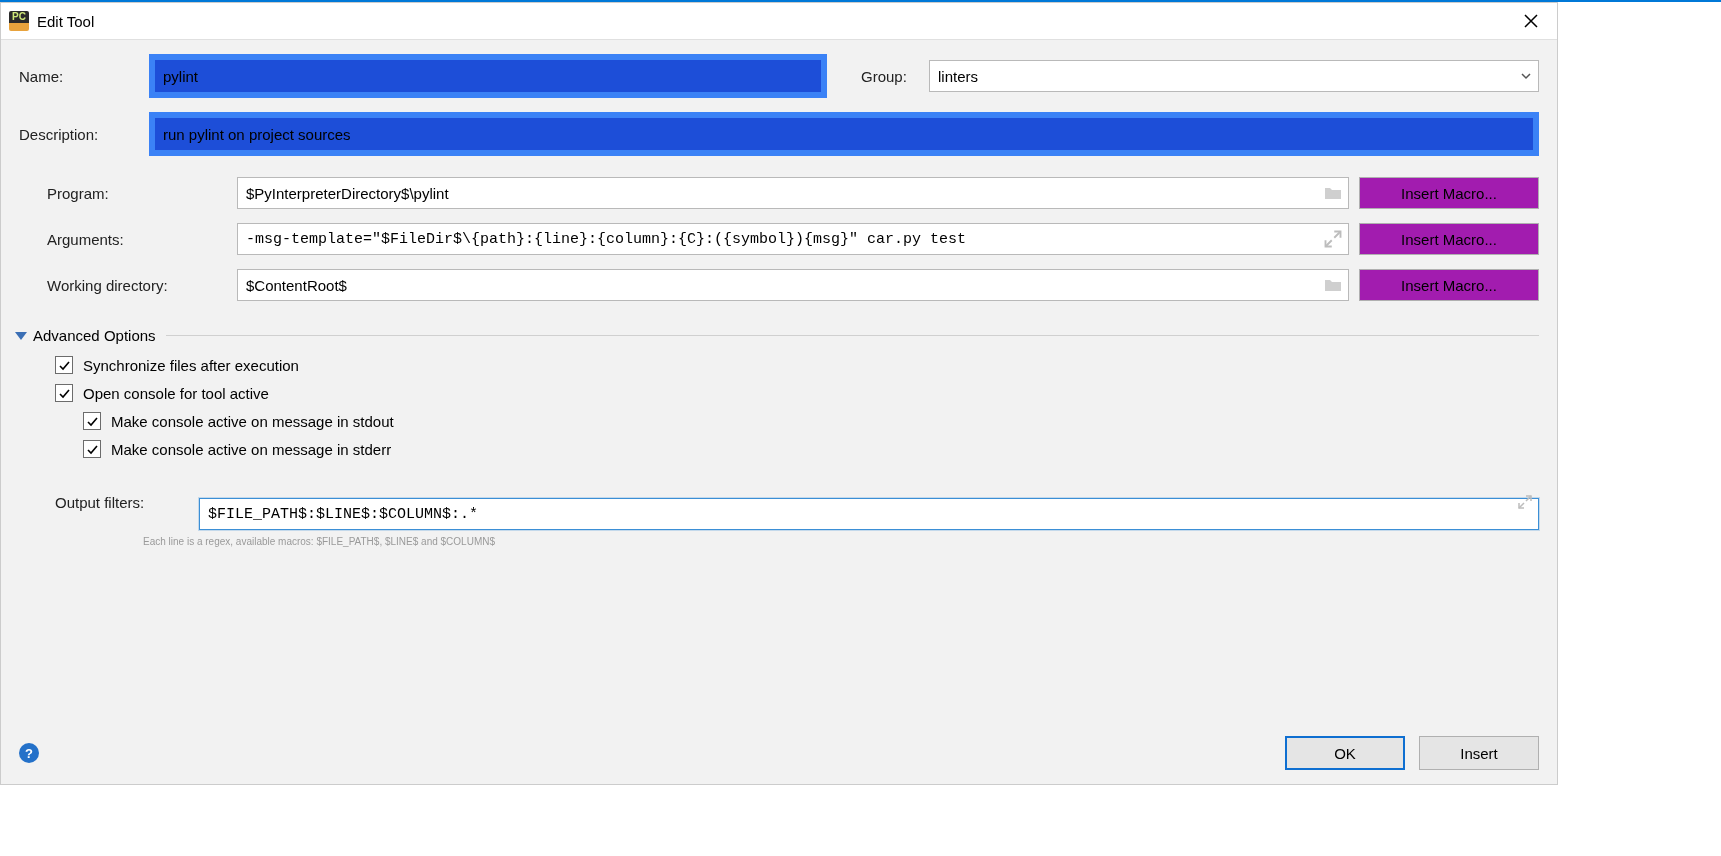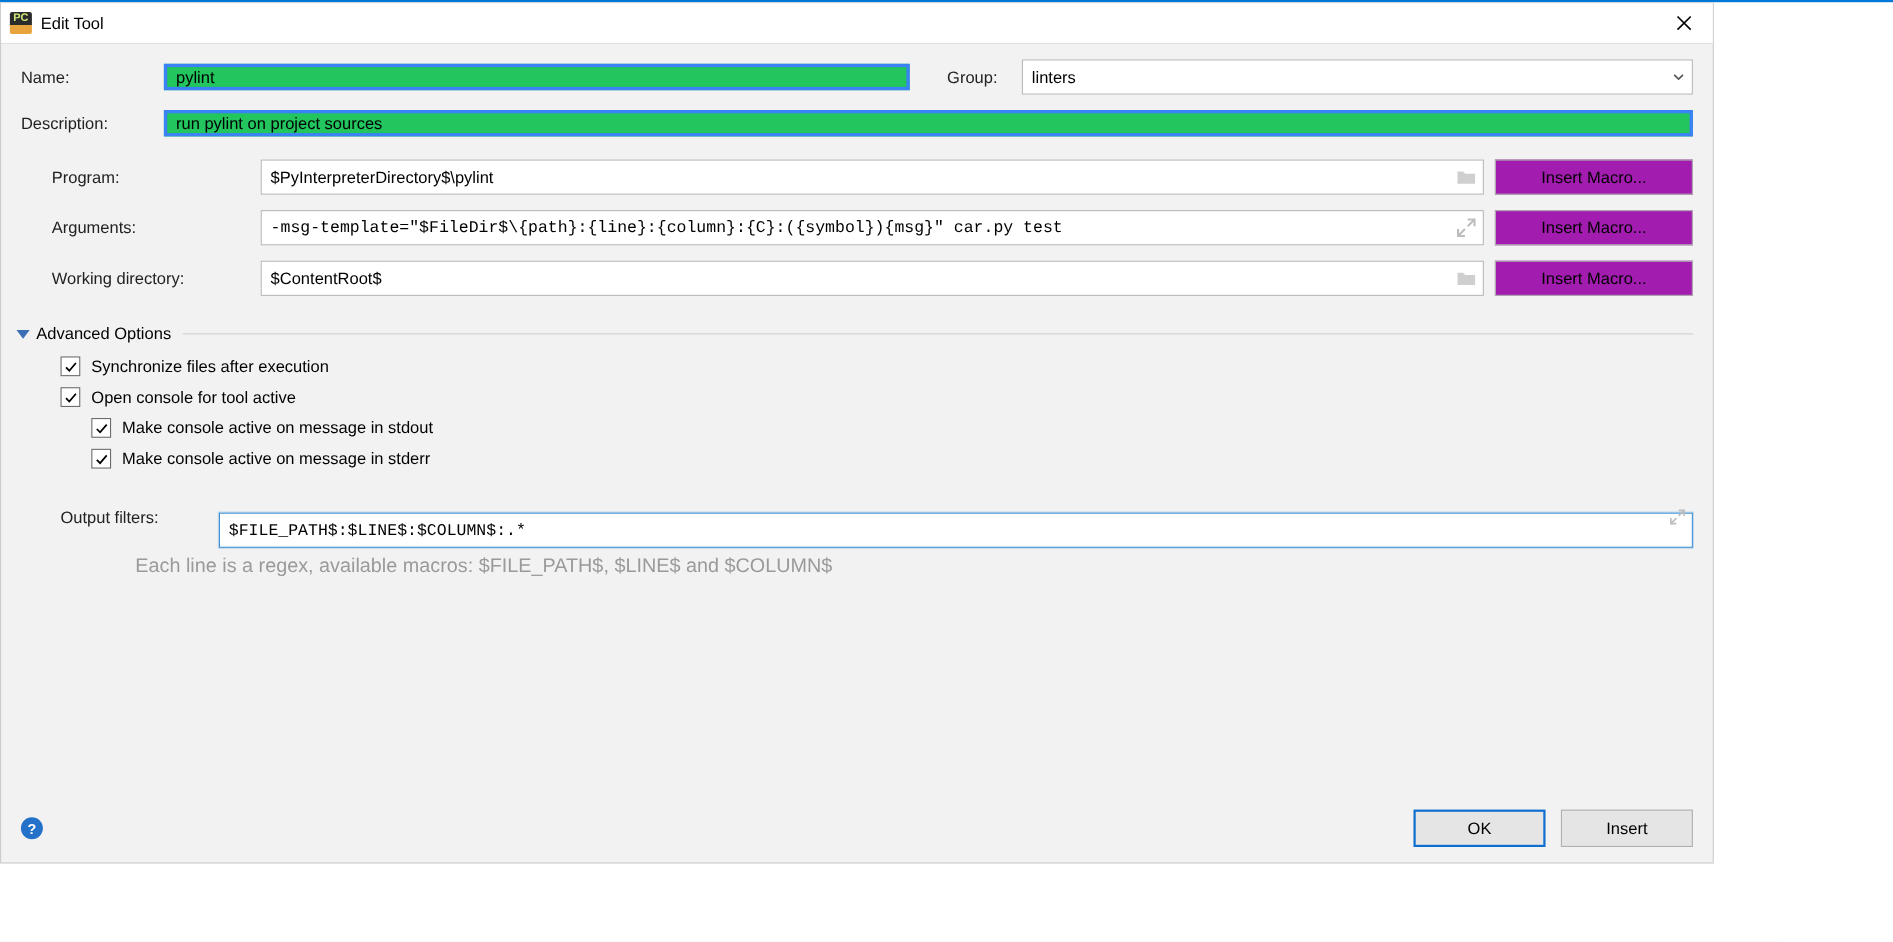--- a/index.html
+++ b/index.html
@@ -47,23 +47,23 @@
     display:flex; align-items:center; justify-content:center;
     cursor: pointer;
   }
   .close-x svg { width:14px; height:14px; }
   .content {
     padding: 14px 18px 14px 18px;
   }
   .row { display:flex; align-items:center; margin-bottom: 14px; gap: 10px; }
   .label { font-size: 15px; color:#222; }
   .input {
-    height: 24px;
-    background:#22c55e;
-    border:3px solid #3b82f6;
+    height: 44px;
+    background:#1d4ed8;
+    border:6px solid #3b82f6;
     padding: 0 8px;
     font-size: 15px;
     font-family: inherit;
     outline: none;
   }
   .combo {
     display:flex;
     align-items:center;
     justify-content:space-between;
     background:#fff;
@@ -132,21 +132,21 @@
     box-shadow: 0 0 0 1px rgba(59,143,214,0.25);
     padding: 0 30px 0 8px;
     font-family: "Consolas","Courier New",monospace;
     font-size:15px;
     margin-top:24px;
   }
   .expand-icon {
     position:absolute; right:6px; top:50%; transform:translateY(-50%);
     width:16px; height:16px; color:#b8b8b8; cursor:pointer;
   }
-  .hint { font-size:18px; color:#9a9a9a; margin-left:68px; margin-top:4px; }
+  .hint { font-size:10px; color:#9a9a9a; margin-left:88px; margin-top:4px; }
   .bottom-bar {
     position:absolute; left:0; right:0; bottom:0;
     display:flex; align-items:center; justify-content:space-between;
     padding: 10px 18px 14px 18px;
   }
   .help-icon {
     width:20px; height:20px; border-radius:50%;
     background:#2471c9; color:#fff;
     display:flex; align-items:center; justify-content:center;
     font-size:13px; font-weight:bold; cursor:pointer;

